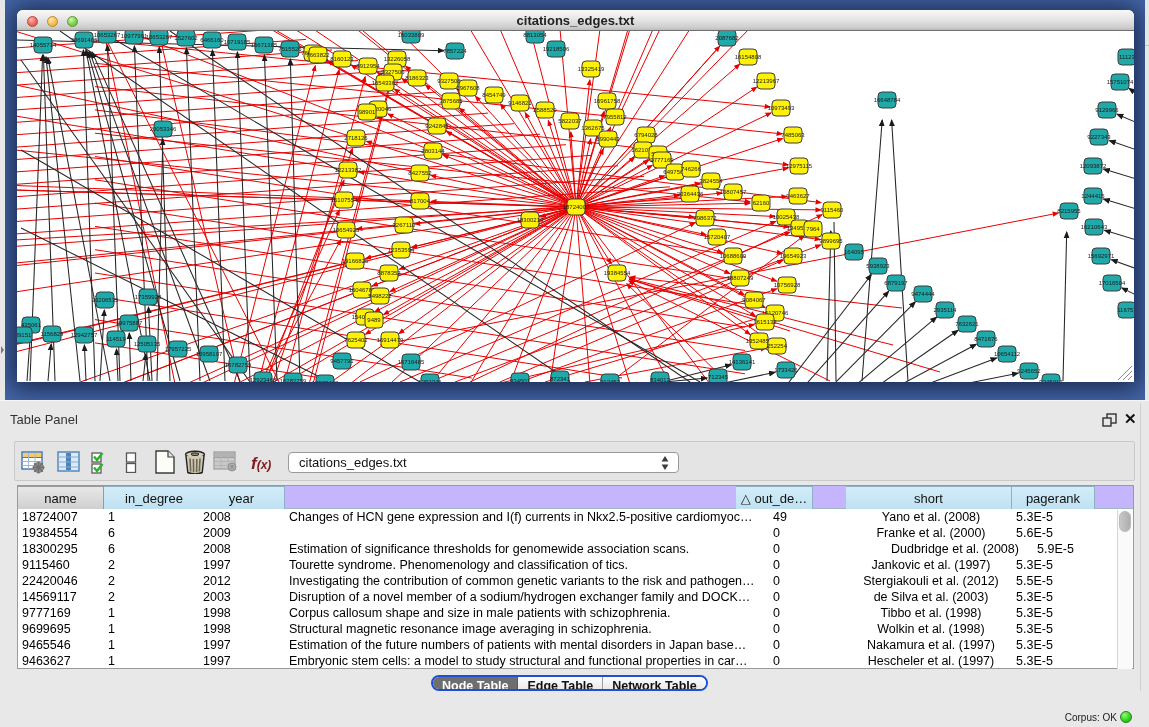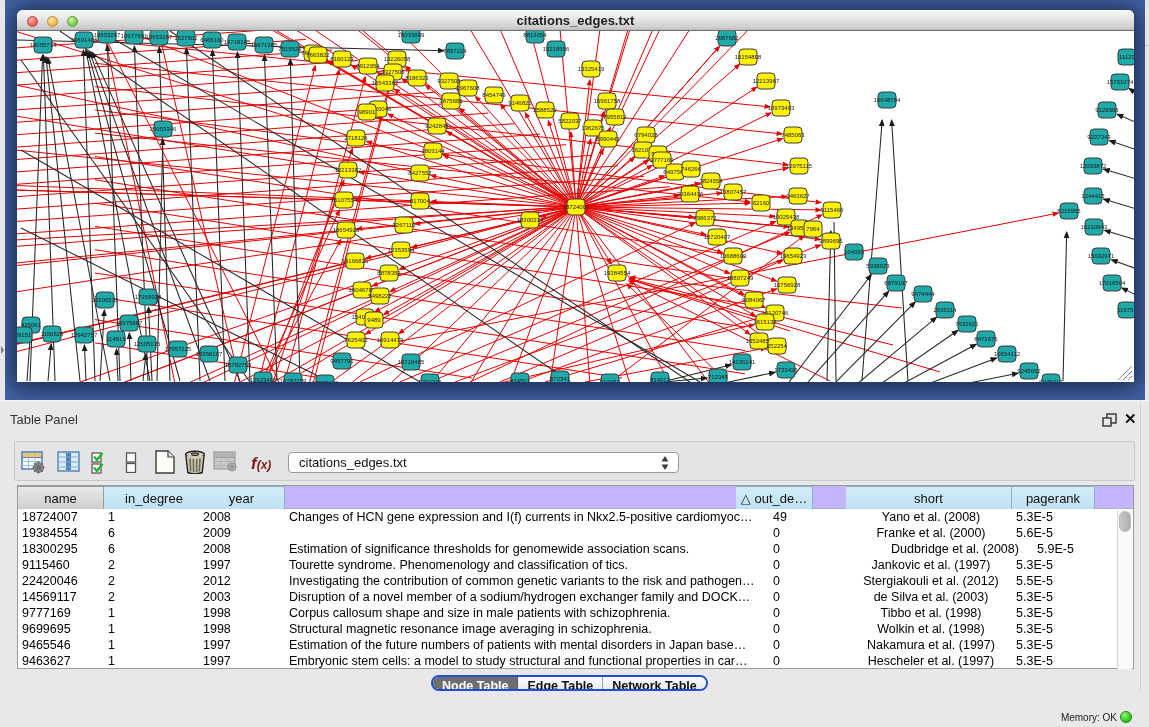--- a/index.html
+++ b/index.html
@@ -773,15 +773,15 @@
       <div id="vsb">
           <div class="th"></div>
         </div>
     </div>
     <div id="tabs">
       <div class="tab sel">Node Table</div>
       <div class="tab">Edge Table</div>
       <div class="tab" style="border-right:none">Network Table</div>
     </div>
     <div style="position:absolute;left:1140px;top:2px;width:1px;height:288px;background:#d0d0d0"></div>
-    <div id="mem">Memory: OK</div>
+    <div id="mem">Corpus: OK</div>
     <div id="memdot"></div>
   </div>
 </div>
 </body></html>

